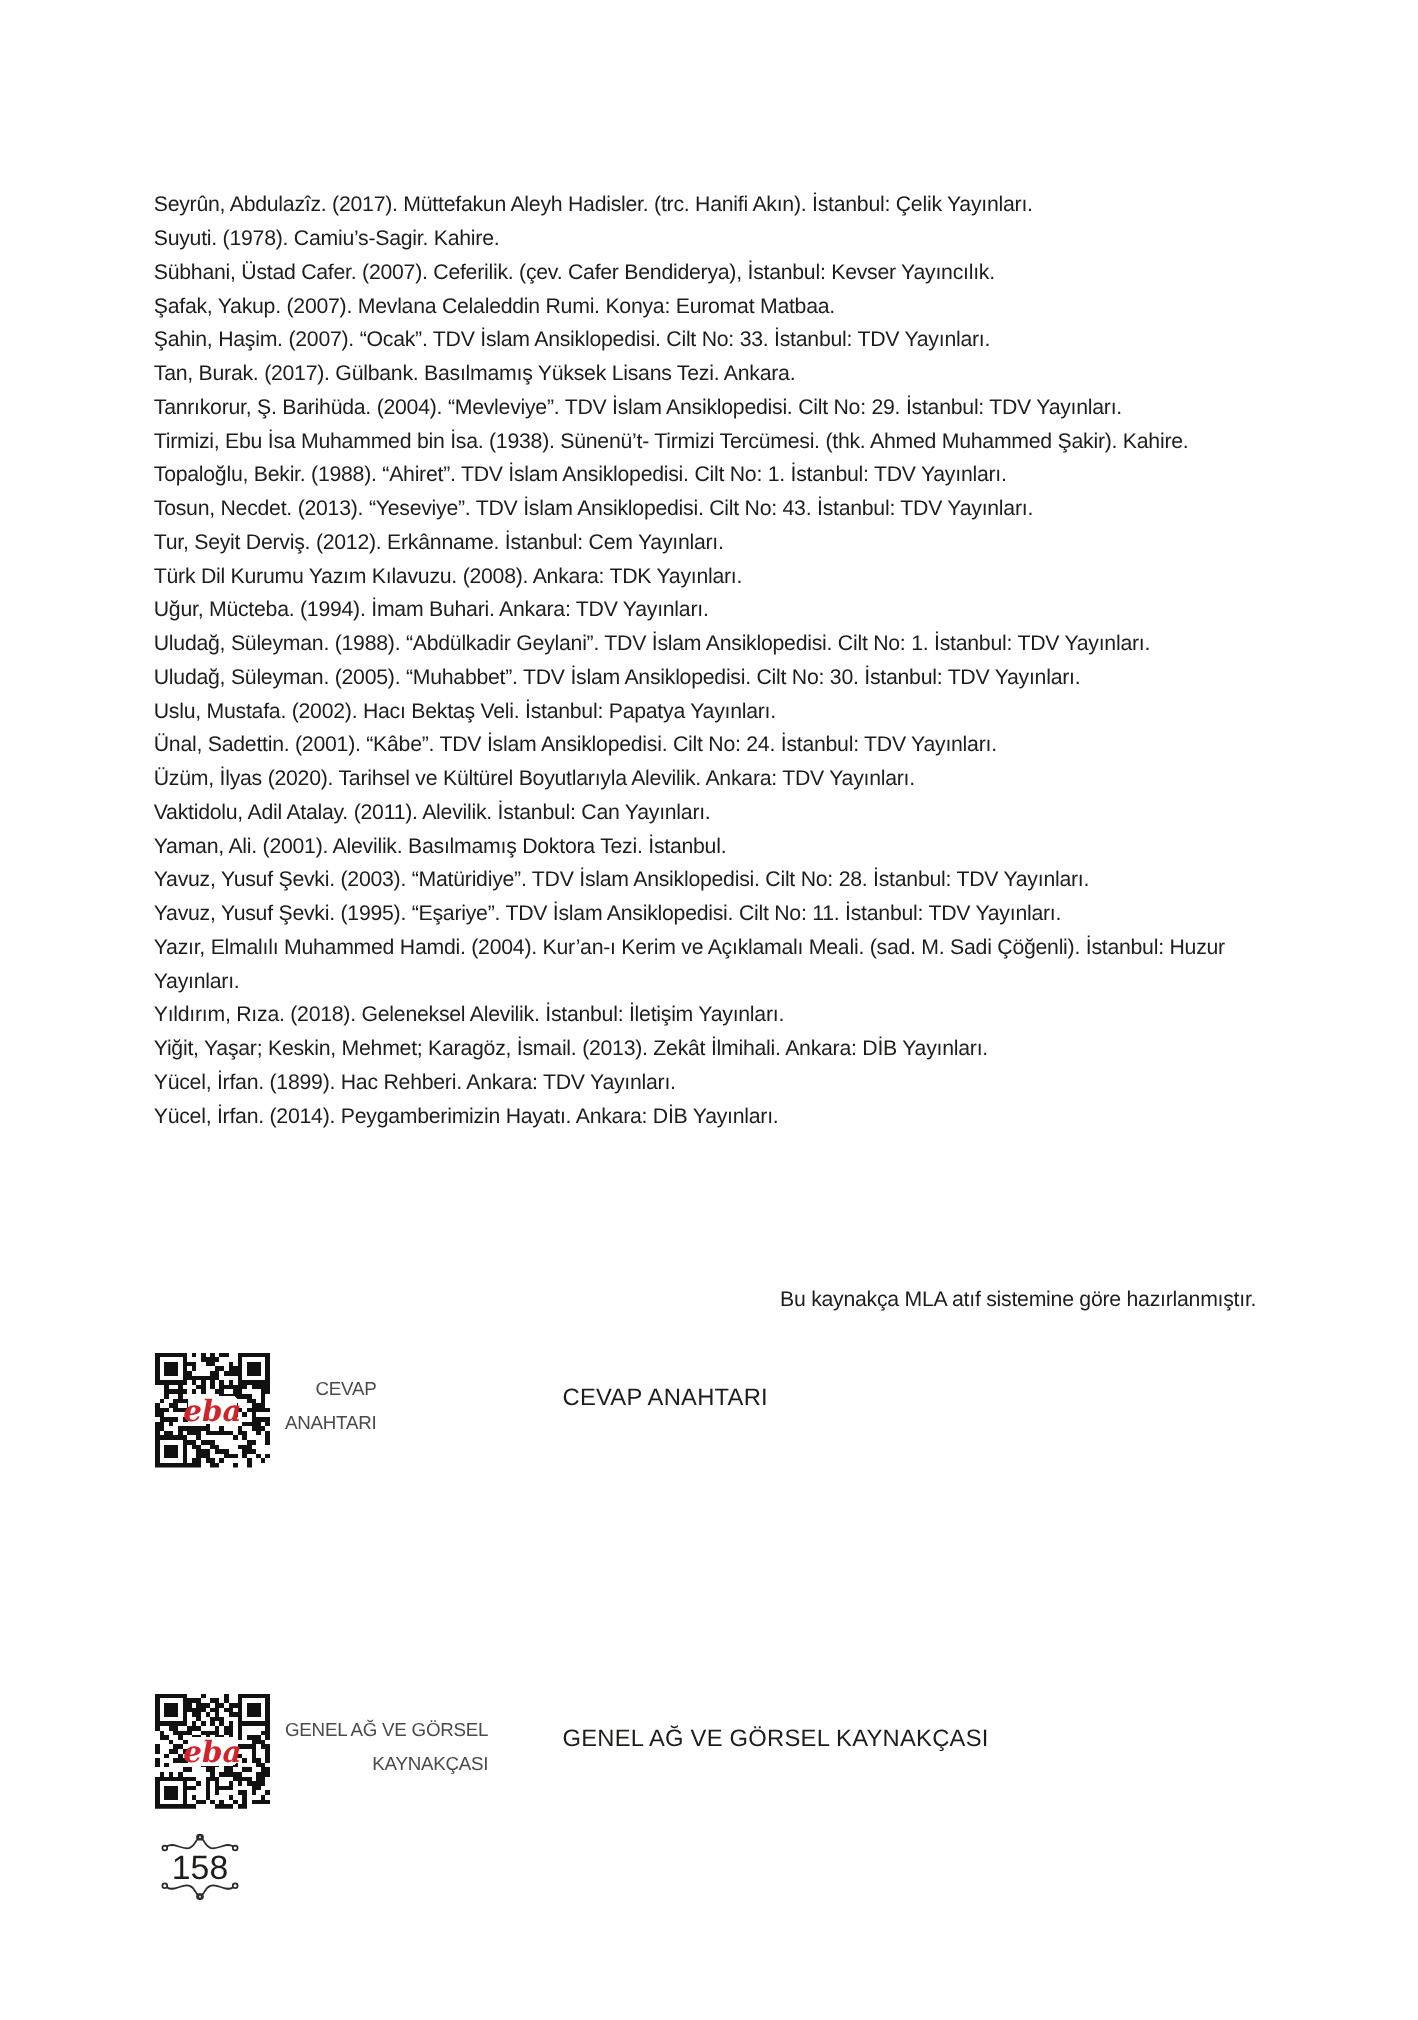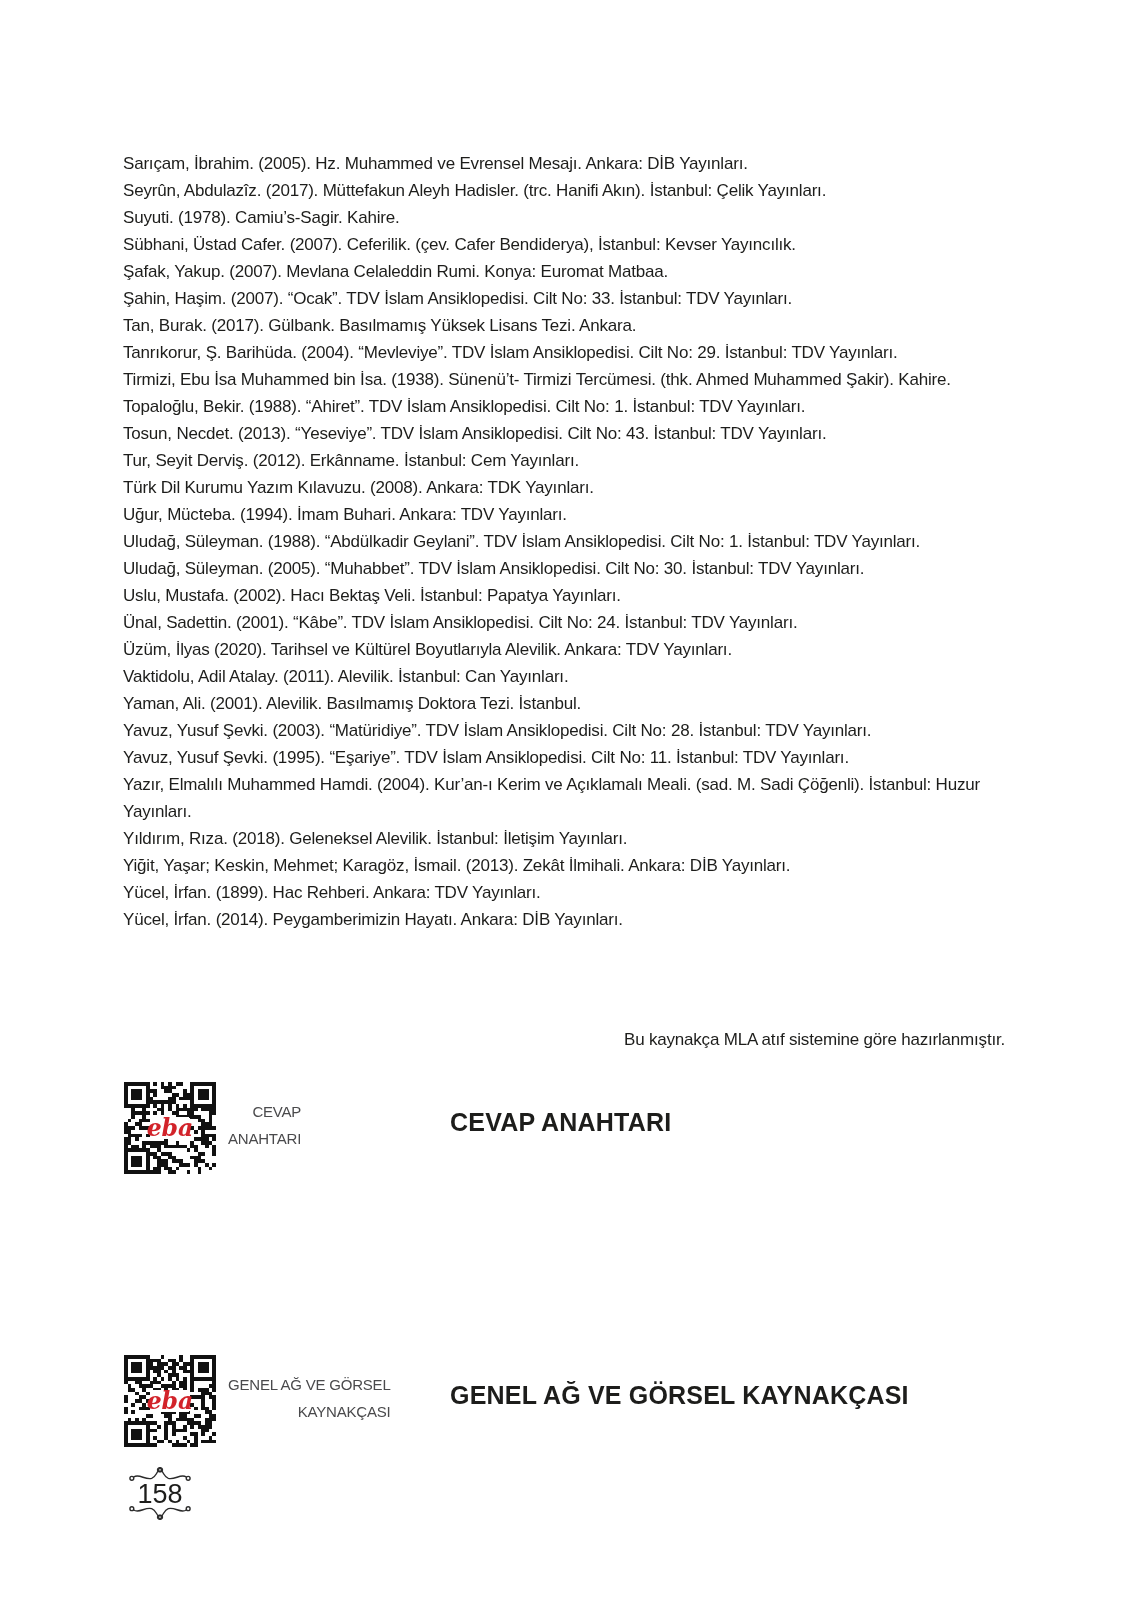--- a/index.html
+++ b/index.html
@@ -23,40 +23,39 @@
   .qr-section.s2{top:1355px;}
   .qr-box{position:absolute;left:0;top:0;width:92px;height:92px;}
   .qr-box svg{display:block;}
   .qr-label{
     position:absolute;left:104px;color:#4a4a4c;font-size:15px;line-height:27px;
     letter-spacing:-0.2px;white-space:nowrap;
   }
   .s1 .qr-label{top:16px;text-align:right;}
   .s2 .qr-label{top:16px;text-align:right;}
   .qr-heading{
-    position:absolute;left:326px;font-weight:bold;font-size:25px;color:#1d1d1b;
+    position:absolute;left:326px;font-weight:normal;font-size:19px;color:#1d1d1b;
     white-space:nowrap;letter-spacing:0.2px;
   }
   .s1 .qr-heading{top:26px;}
   .s2 .qr-heading{top:26px;}
   .footer{
     position:absolute;left:126px;top:1466px;width:68px;text-align:center;
   }
   .footer .ornament{display:block;margin:0 auto;}
   .footer .ornament.flip{transform:scaleY(-1);}
   .page-number{
     font-size:27px;line-height:28px;color:#1d1d1b;letter-spacing:0;
     margin:-3px 0 -4px 0;
   }
 </style>
 </head>
 <body>
 
 <div class="references">
-    <p>Sarıçam, İbrahim. (2005). Hz. Muhammed ve Evrensel Mesajı. Ankara: DİB Yayınları.</p>
     <p>Seyrûn, Abdulazîz. (2017). Müttefakun Aleyh Hadisler. (trc. Hanifi Akın). İstanbul: Çelik Yayınları.</p>
     <p>Suyuti. (1978). Camiu’s-Sagir. Kahire.</p>
     <p>Sübhani, Üstad Cafer. (2007). Ceferilik. (çev. Cafer Bendiderya), İstanbul: Kevser Yayıncılık.</p>
     <p>Şafak, Yakup. (2007). Mevlana Celaleddin Rumi. Konya: Euromat Matbaa.</p>
     <p>Şahin, Haşim. (2007). “Ocak”. TDV İslam Ansiklopedisi. Cilt No: 33. İstanbul: TDV Yayınları.</p>
     <p>Tan, Burak. (2017). Gülbank. Basılmamış Yüksek Lisans Tezi. Ankara.</p>
     <p>Tanrıkorur, Ş. Barihüda. (2004). “Mevleviye”. TDV İslam Ansiklopedisi. Cilt No: 29. İstanbul: TDV Yayınları.</p>
     <p>Tirmizi, Ebu İsa Muhammed bin İsa. (1938). Sünenü’t- Tirmizi Tercümesi. (thk. Ahmed Muhammed Şakir). Kahire.</p>
     <p>Topaloğlu, Bekir. (1988). “Ahiret”. TDV İslam Ansiklopedisi. Cilt No: 1. İstanbul: TDV Yayınları.</p>
     <p>Tosun, Necdet. (2013). “Yeseviye”. TDV İslam Ansiklopedisi. Cilt No: 43. İstanbul: TDV Yayınları.</p>

